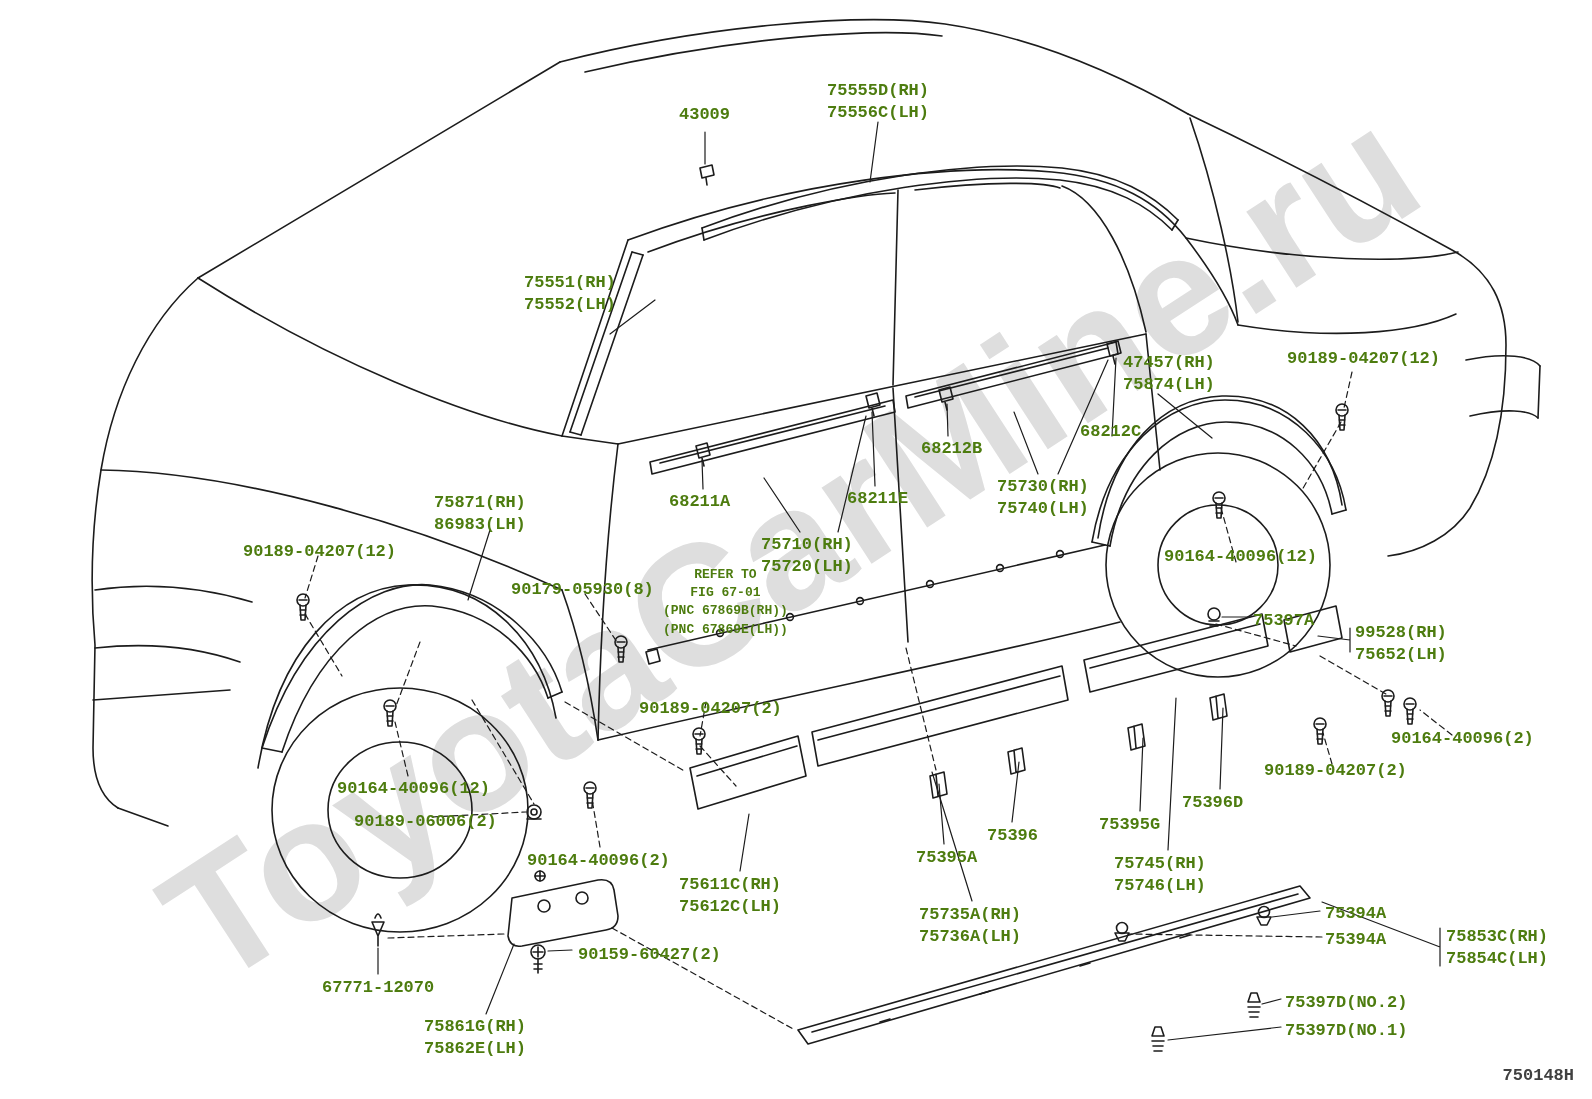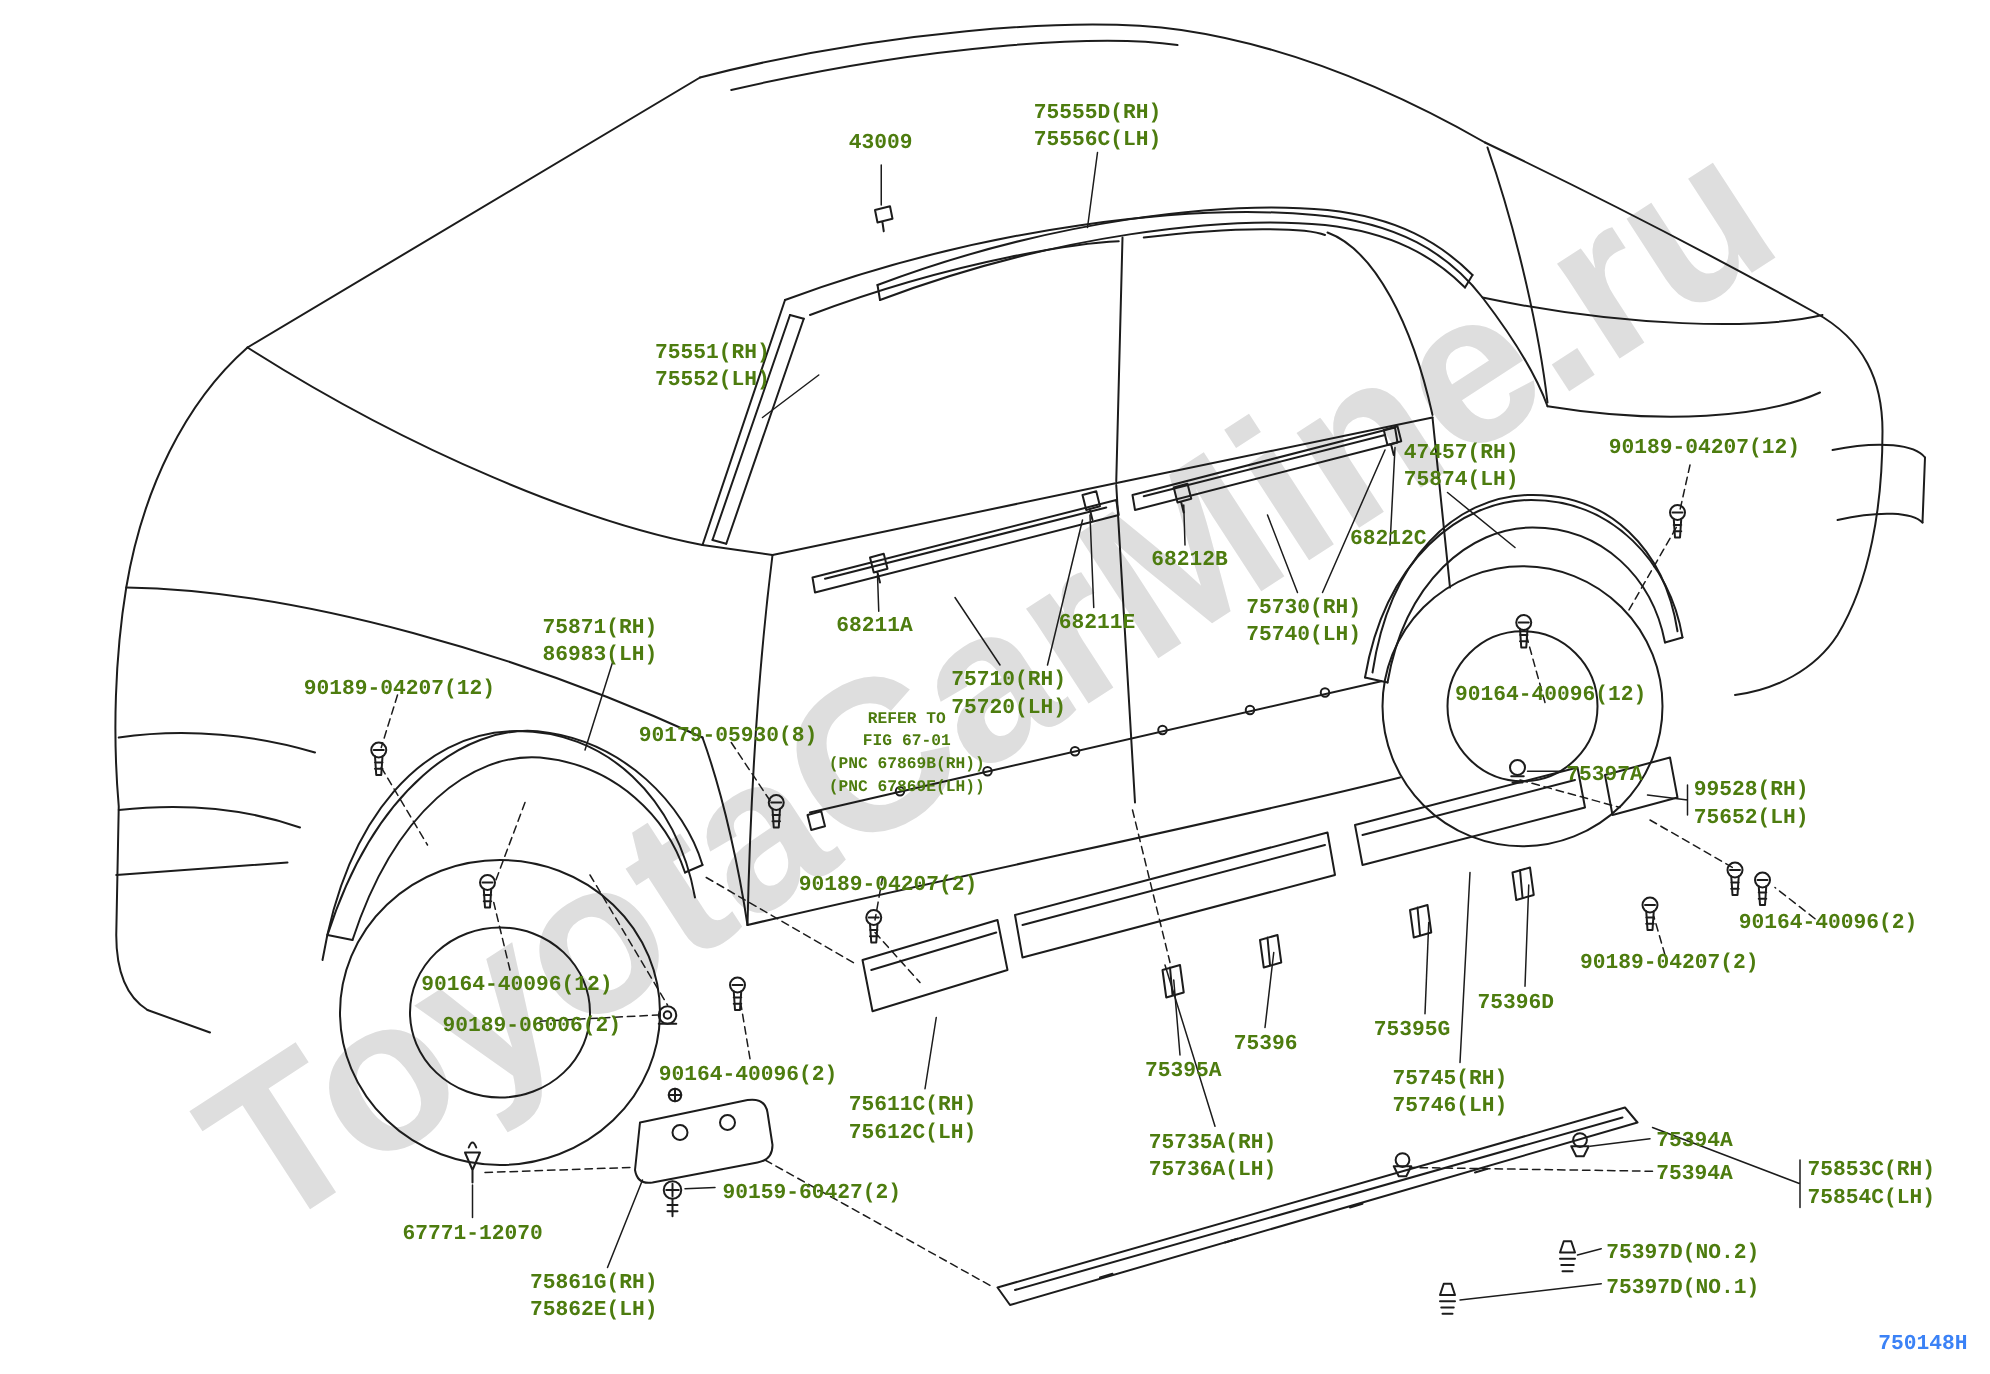--- a/index.html
+++ b/index.html
@@ -19,21 +19,21 @@
   }
   svg{position:absolute;left:0;top:0;z-index:1;}
   .lbl{
     position:absolute;z-index:2;
     font:700 17px "Liberation Mono","DejaVu Sans Mono",monospace;
     color:#4d7c0f;line-height:1.28;white-space:pre-line;
   }
   .lbl-sm{font-size:13px;line-height:1.4;text-align:center;}
   #drawing-number{
     position:absolute;z-index:2;right:18px;bottom:14px;
-    font:700 17px "Liberation Mono","DejaVu Sans Mono",monospace;color:#3b82f6;
+    font:700 17px "Liberation Mono","DejaVu Sans Mono",monospace;color:#404040;
   }
 </style>
 </head>
 <body>
 
 <div id="stage">
 
   <div id="watermark">ToyotaCarMine.ru</div>
 
   <svg width="1592" height="1099" viewBox="0 0 1592 1099">

